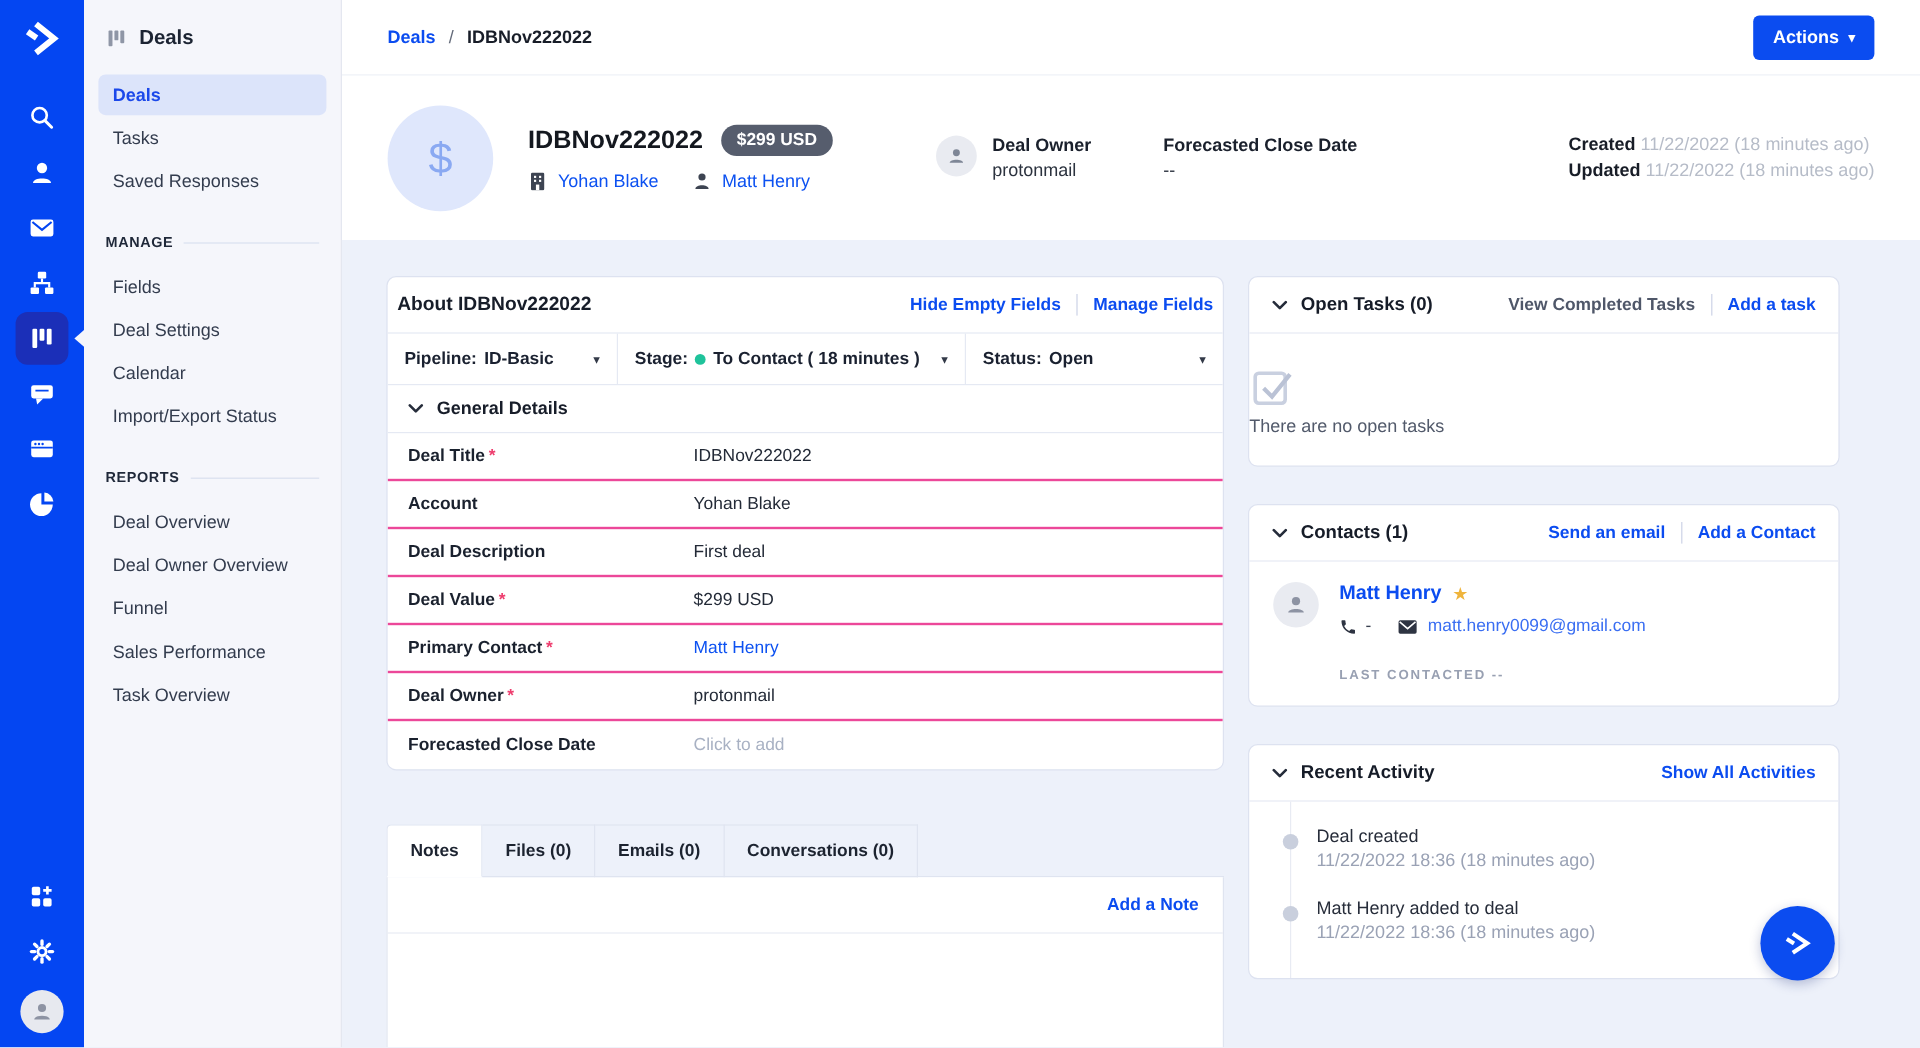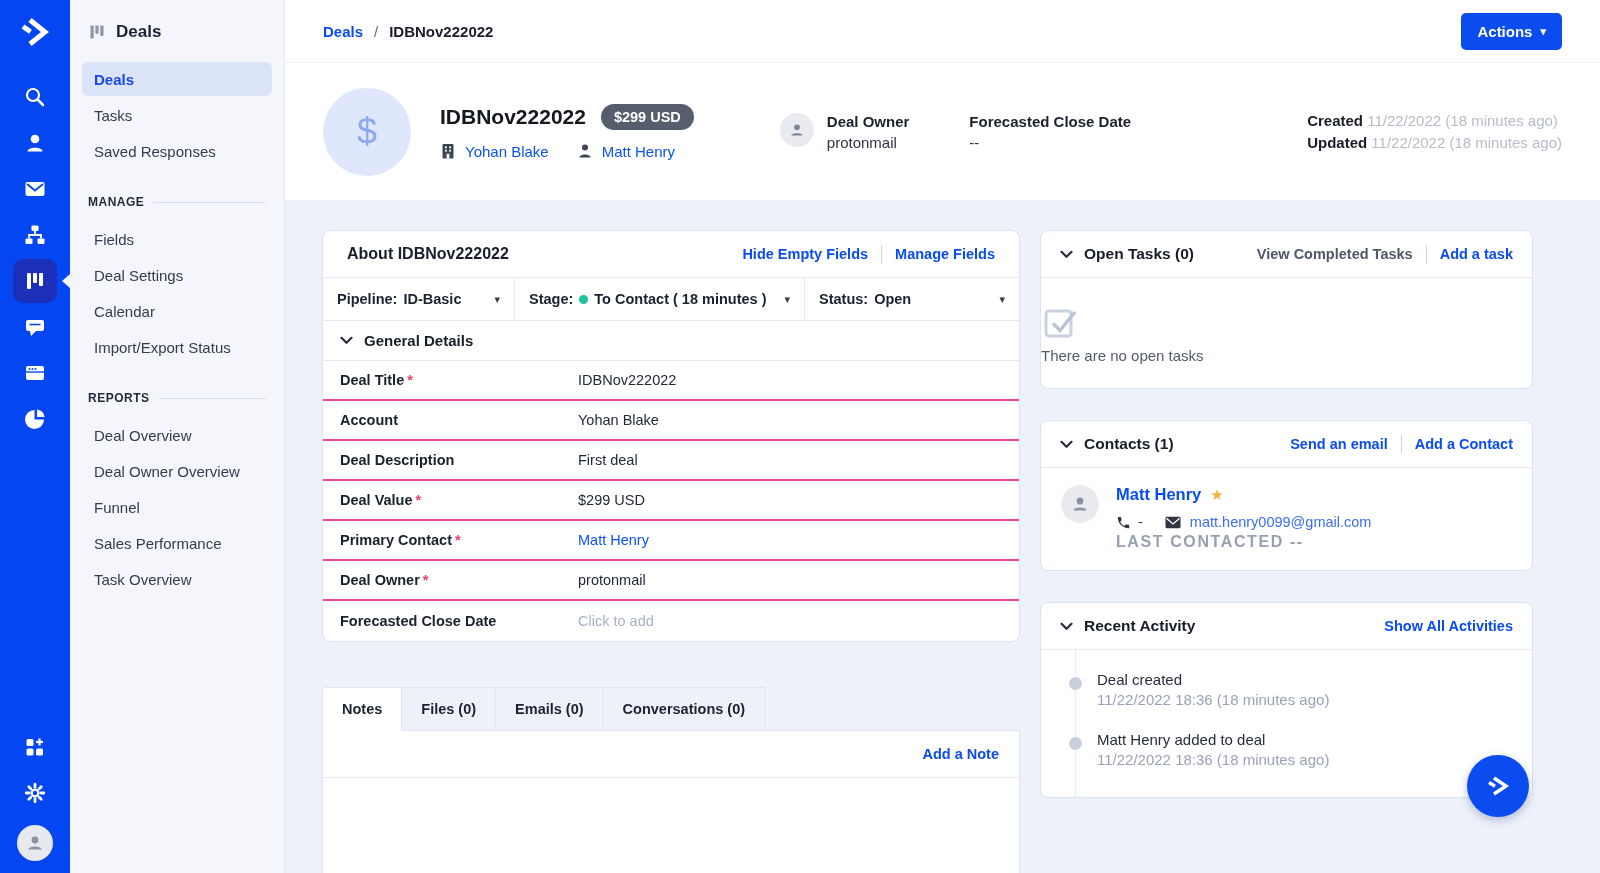--- a/index.html
+++ b/index.html
@@ -53,21 +53,21 @@
   .dates-col { margin-left:auto; font-size:15px; line-height:22px; white-space:nowrap; }
   .dates-col b { color:#181d27; }
   .dates-col .gray { color:#b6bcc8; }
 
   .content { flex:1; display:flex; padding:30px 67px 0 37px; gap:20px; overflow:hidden; }
   .col-left { width:698px; flex-shrink:0; }
   .col-right { flex:1; display:flex; flex-direction:column; gap:31px; }
   .card { background:#fff; border:1px solid #dde2f0; border-radius:8px; overflow:hidden; }
 
   
-  .about-head { height:47px; display:flex; align-items:center; padding:0 24px; border-bottom:1px solid #e5e9f3; }
+  .about-head { height:47px; display:flex; align-items:center; padding:0 8px; border-bottom:1px solid #e5e9f3; }
   .about-title { font-size:16px; font-weight:bold; color:#171d29; }
   .head-links { margin-left:auto; display:flex; align-items:center; }
   .blue-link { color:#0b4cf0; font-weight:bold; font-size:14.5px; cursor:pointer; white-space:nowrap; }
   .vdiv { width:1px; height:18px; background:#ccd3e6; margin:0 13px; }
   .dd-row { display:flex; border-bottom:1px solid #e5e9f3; height:43px; }
   .dd-cell { display:flex; align-items:center; padding:0 14px; border-right:1px solid #e5e9f3; font-size:14.5px; font-weight:bold; color:#1a2130; gap:6px; cursor:pointer; }
   .dd-cell:nth-child(1){ width:192px; } .dd-cell:nth-child(2){ width:290px; } .dd-cell:nth-child(3){ flex:1; border-right:none; }
   .dd-caret { margin-left:auto; font-size:11px; color:#333a48; }
   .stage-dot { width:9px; height:9px; border-radius:50%; background:#1fc39b; }
   .gd-head { height:40px; display:flex; align-items:center; gap:11px; padding:0 17px; border-bottom:1px solid #e5e9f3; font-size:15px; font-weight:bold; color:#171d29; cursor:pointer; }
@@ -98,21 +98,21 @@
   .contacts-body { padding:17px 20px 19px; display:flex; }
   .c-avatar { width:38px; height:38px; border-radius:50%; background:#e9ebf1; display:flex; align-items:center; justify-content:center; flex-shrink:0; }
   .c-info { margin-left:17px; }
   .c-name-row { display:flex; align-items:center; gap:9px; }
   .c-name { color:#0b4cf0; font-size:16.5px; font-weight:bold; cursor:pointer; }
   .c-star { color:#efb43c; font-size:15px; }
   .c-line { display:flex; align-items:center; margin-top:10px; font-size:14.5px; }
   .c-dash { color:#3a4150; margin-left:7px; }
   .c-mail { margin-left:22px; display:flex; align-items:center; }
   .c-email { color:#3a6ef2; margin-left:9px; cursor:pointer; }
-  .c-last { margin-top:3px; font-size:16px; font-weight:bold; letter-spacing:1.6px; color:#98a0b2; }
+  .c-last { margin-top:27px; font-size:11px; font-weight:bold; letter-spacing:1.6px; color:#98a0b2; }
   .activity-body { position:relative; padding:21px 18px 6px 0; }
   .timeline { position:absolute; left:34px; top:0; bottom:0; width:1px; background:#e8ebf3; }
   .act-item { position:relative; padding-left:56px; margin-bottom:23px; }
   .act-dot { position:absolute; left:28px; top:6px; width:13px; height:13px; border-radius:50%; background:#c9cfdd; }
   .act-text { font-size:15px; color:#272d3a; }
   .act-time { font-size:15px; color:#9aa2b5; margin-top:3px; }
 
   .chat-fab { position:absolute; left:1467px; top:755px; width:62px; height:62px; border-radius:50%; background:#0b4cf0; display:flex; align-items:center; justify-content:center; box-shadow:0 3px 10px rgba(20,40,120,.28); cursor:pointer; z-index:5; }
 </style>
 </head>

